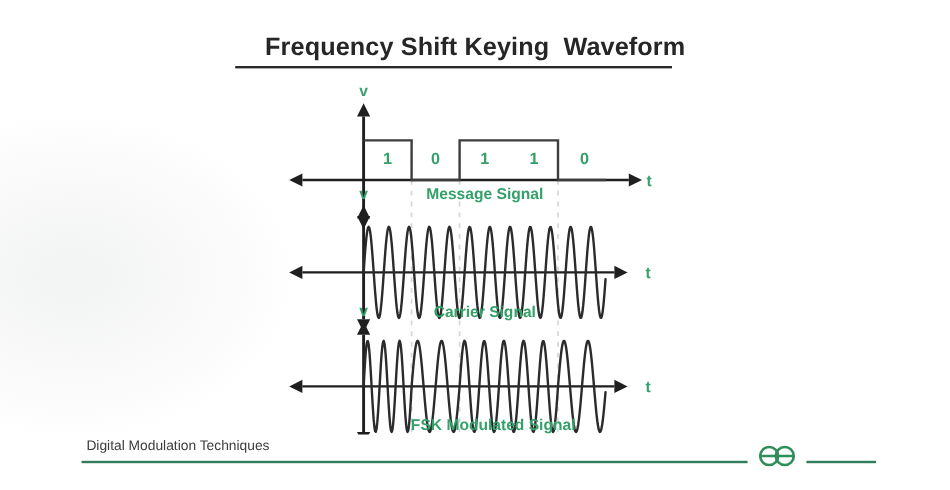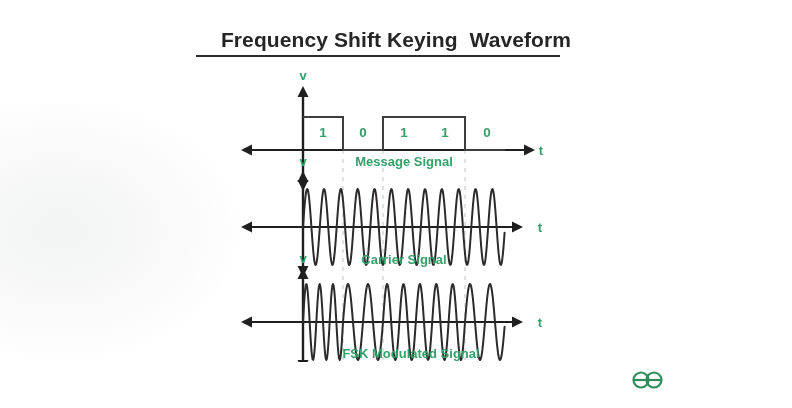--- a/index.html
+++ b/index.html
@@ -175,20 +175,25 @@
 
         <text x="303" y="191" text-anchor="middle" font-family="Liberation Sans, sans-serif" font-size="13" font-weight="bold" fill="#34a06a">v</text>
         <text x="540" y="255" text-anchor="middle" font-family="Liberation Sans, sans-serif" font-size="13" font-weight="bold" fill="#34a06a">t</text>
 
         <text x="411" y="286" text-anchor="middle" font-family="Liberation Sans, sans-serif" font-size="13" font-weight="bold" fill="#34a06a">FSK Modulated Signal</text>
       </g>
 
     </svg>
   </div>
 
+  <div id="footer">
+    <div id="footer-caption">Digital Modulation Techniques</div>
+    <div id="footer-rule-left"></div>
+    <div id="footer-rule-right"></div>
+  </div>
 
   <div id="gfg-logo">
     <svg width="40" height="24" viewBox="0 0 40 24" xmlns="http://www.w3.org/2000/svg">
       <g fill="none" stroke="#2f8d5b" stroke-width="2.2">
         <circle cx="13" cy="12" r="7.5"></circle>
         <circle cx="26" cy="12" r="7.5"></circle>
         <path d="M5.5 12 L20.5 12" stroke-width="2.2"></path>
         <path d="M19 12 L33.5 12" stroke-width="2.2"></path>
       </g>
     </svg>

